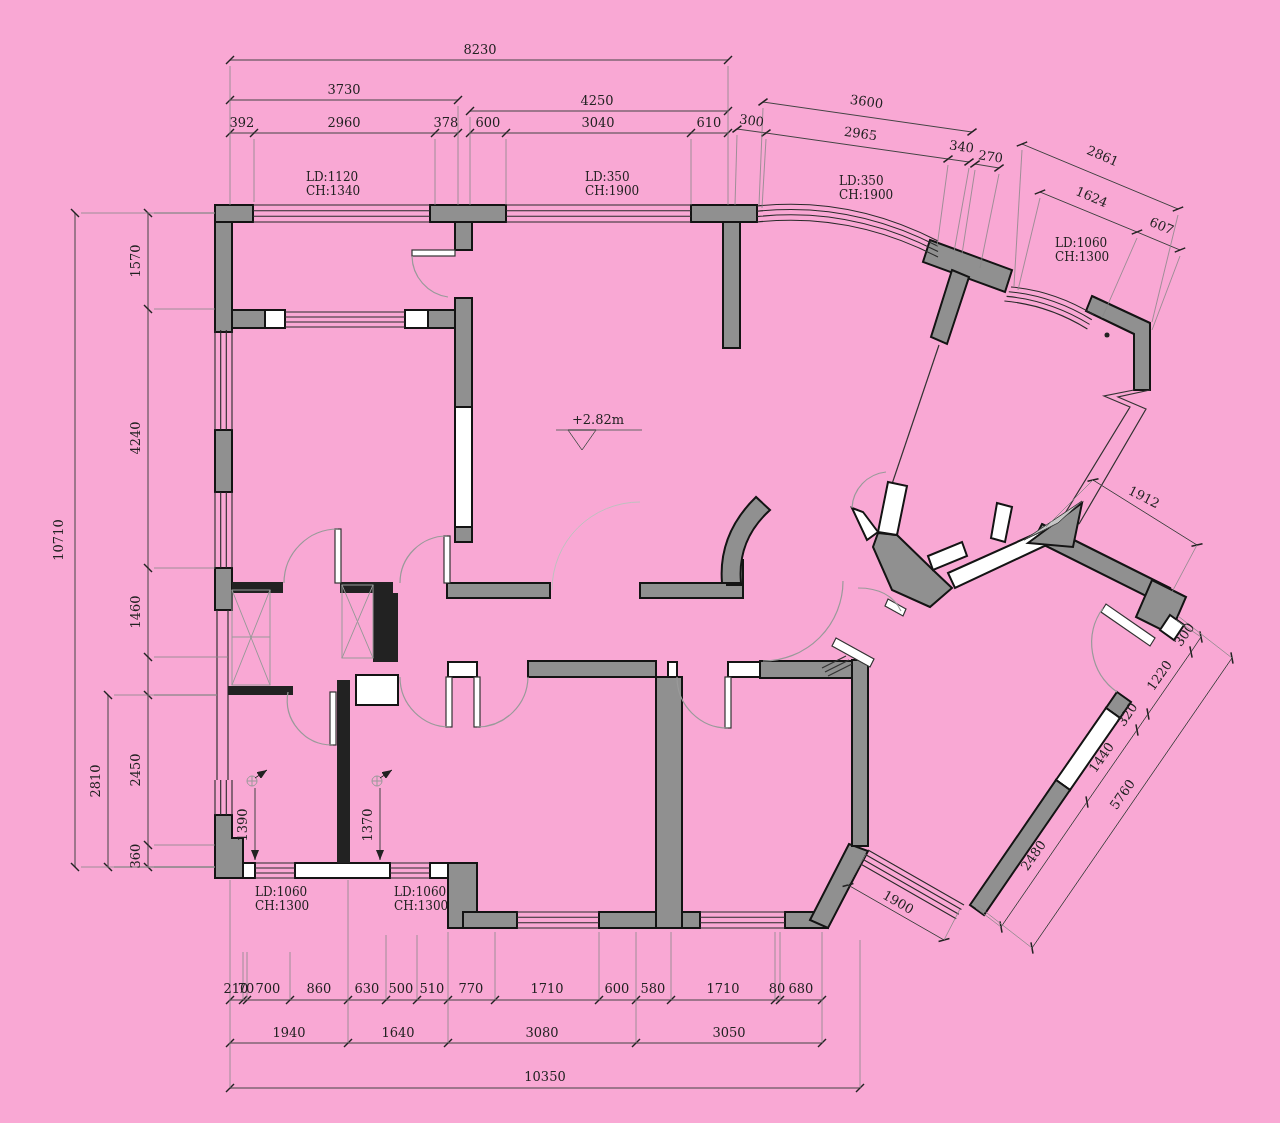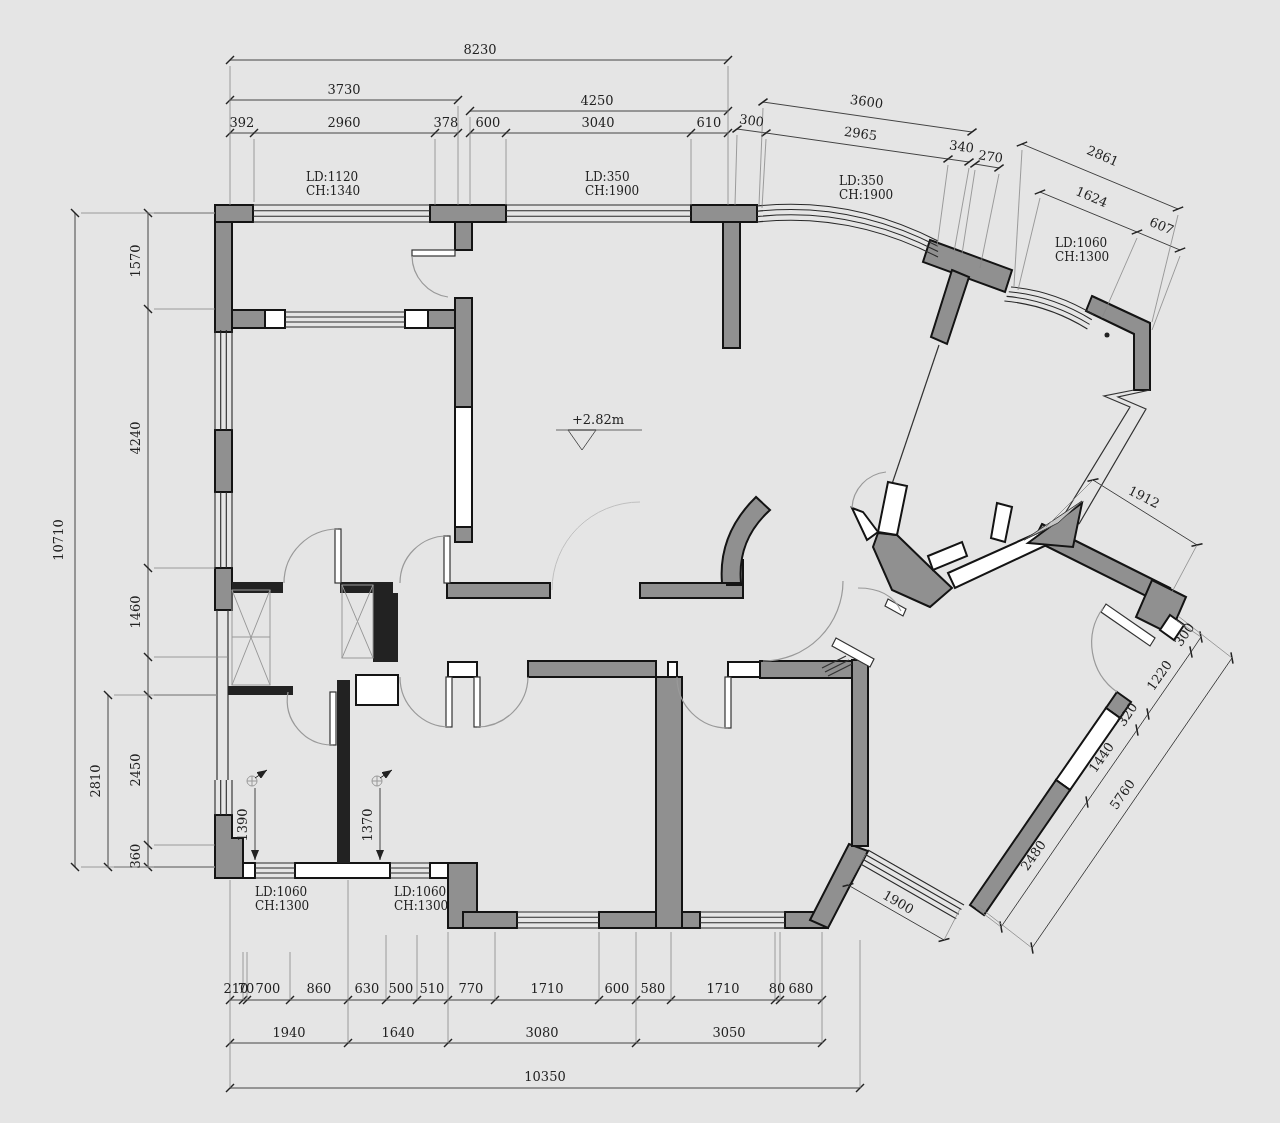--- a/index.html
+++ b/index.html
@@ -1,16 +1,16 @@
 <!DOCTYPE html>
 <html><head>
 <meta charset="utf-8">
 <style>
   html,body { margin:0; padding:0; background:#ffffff; }
-  .sheet { width:1280px; height:1123px; position:relative; background:#e5e5e5; overflow:hidden;
+  .sheet { width:1280px; height:1123px; position:relative; background:#f9a8d4; overflow:hidden;
            font-family:"DejaVu Serif", serif; }
   svg { display:block; }
   .dim-text { font-family:"DejaVu Serif", serif; font-size:13px; fill:#222; }
   .window-label { font-size:12px; fill:#222; }
   .level-mark { font-size:13px; fill:#222; }
   .wall { fill:#909090; stroke:#141414; stroke-width:2; }
   .wall-thin { fill:#222222; stroke:none; }
   .wall-white { fill:#ffffff; stroke:#141414; stroke-width:2; }
   .wall-light { fill:#c6c6c6; stroke:#444; stroke-width:1; }
   .win { stroke:#2a2a2a; stroke-width:1.1; fill:none; }

